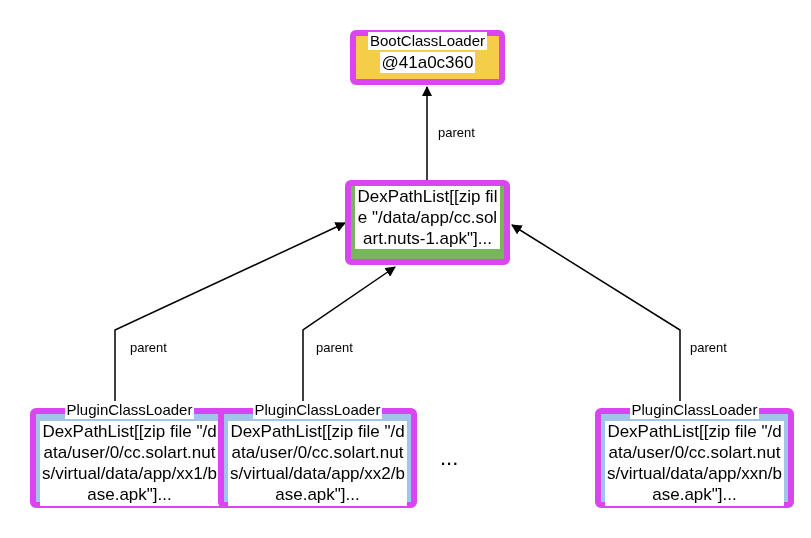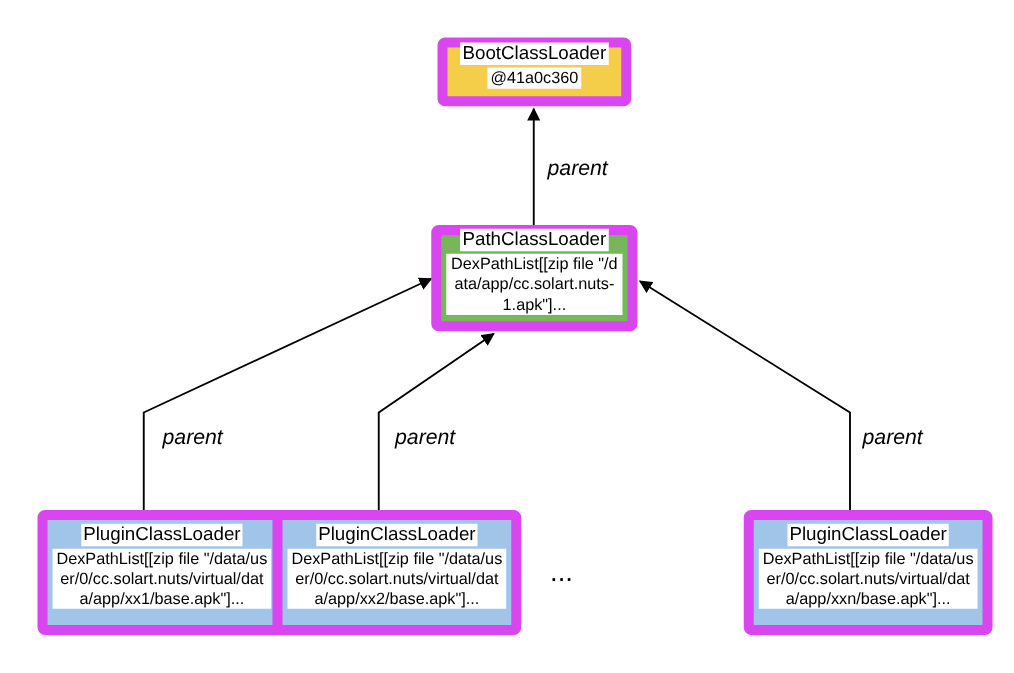--- a/index.html
+++ b/index.html
@@ -5,39 +5,39 @@
   * { box-sizing: border-box; margin: 0; padding: 0; }
   body {
     font-family: Arial, Helvetica, sans-serif;
     width: 811px;
     height: 538px;
     position: relative;
     background: #fff;
   }
   .node {
     position: absolute;
-    border: 8px solid #d946ef;
+    border: 6px solid #d946ef;
     border-radius: 6px;
     text-align: center;
     padding: 6px 4px 16px 4px;
     display: flex;
     flex-direction: column;
     align-items: center;
     justify-content: center;
   }
   .title {
     font-size: 15px;
     font-weight: 400;
     background: #fff;
     padding: 0 2px;
     margin-bottom: 2px;
     line-height: 1.2;
   }
   .sub {
-    font-size: 13px;
+    font-size: 17px;
     line-height: 1.25;
     background: #fff;
     padding: 0 2px;
     word-break: break-all;
   }
   .boot { background: #f5ce49; width: 155px; height: 55px; left: 350px; top: 30px; }
   .path { background: #77b65a; width: 165px; height: 85px; left: 345px; top: 180px; }
   .plugin { background: #a1c5e8; width: 199px; height: 100px; }
   .p1 { left: 30px; top: 408px; }
   .p2 { left: 218px; top: 408px; }
@@ -50,23 +50,22 @@
     color: #000;
   }
   svg.edges {
     position: absolute;
     left: 0; top: 0;
     width: 811px; height: 538px;
     pointer-events: none;
   }
   .elabel {
     position: absolute;
-    font-size: 17px;
+    font-size: 13px;
     background: transparent;
-    font-style: italic;
   }
 </style>
 </head>
 <body>
 
 <svg class="edges">
   <defs>
     <marker id="arrow" viewBox="0 0 10 10" refX="9" refY="5" markerWidth="7" markerHeight="7" orient="auto-start-reverse">
       <path d="M 0 0 L 10 5 L 0 10 z" fill="#000"></path>
     </marker>
@@ -85,21 +84,20 @@
 <div class="elabel" style="left:130px; top:340px;">parent</div>
 <div class="elabel" style="left:316px; top:340px;">parent</div>
 <div class="elabel" style="left:690px; top:340px;">parent</div>
 
 <div class="node boot">
   <div class="title">BootClassLoader</div>
   <div class="sub">@41a0c360</div>
 </div>
 
 <div class="node path">
-  <div class="title">PathClassLoader</div>
   <div class="sub">DexPathList[[zip file "/data/app/cc.solart.nuts-1.apk"]...</div>
 </div>
 
 <div class="node plugin p1">
   <div class="title">PluginClassLoader</div>
   <div class="sub">DexPathList[[zip file "/data/user/0/cc.solart.nuts/virtual/data/app/xx1/base.apk"]...</div>
 </div>
 
 <div class="node plugin p2">
   <div class="title">PluginClassLoader</div>

